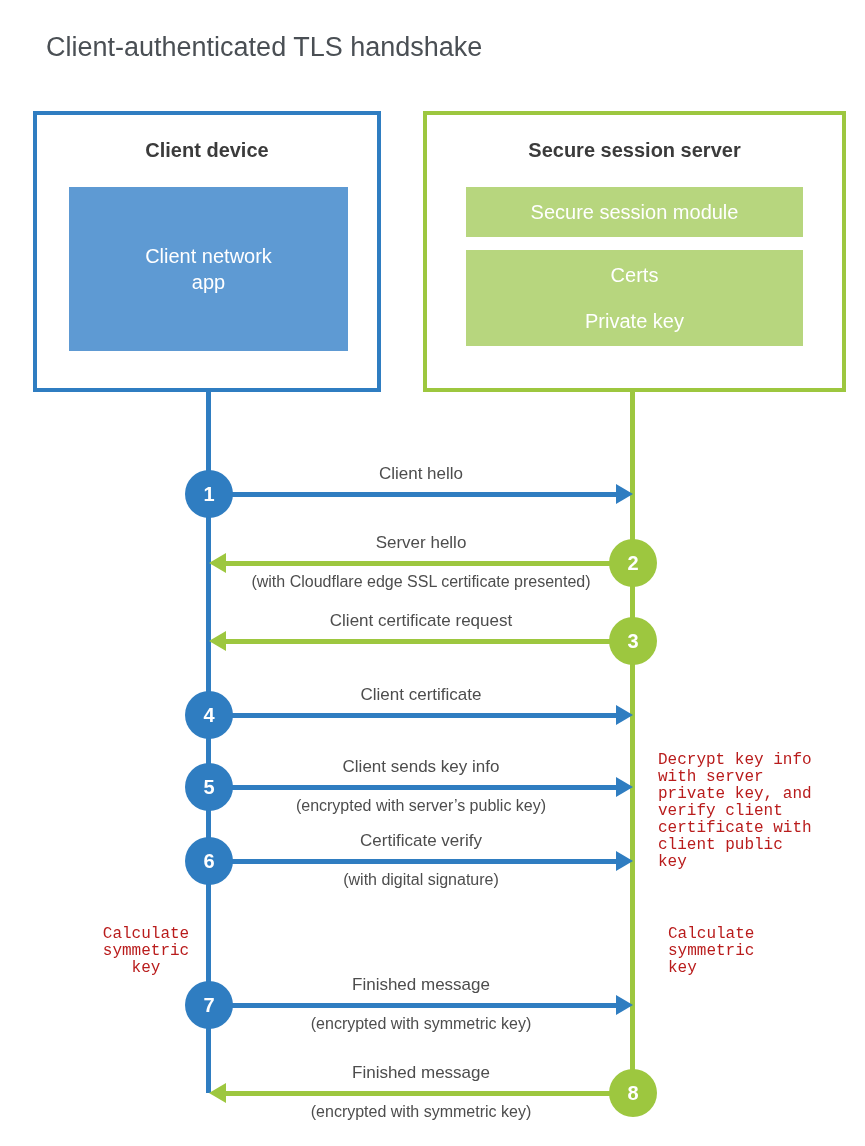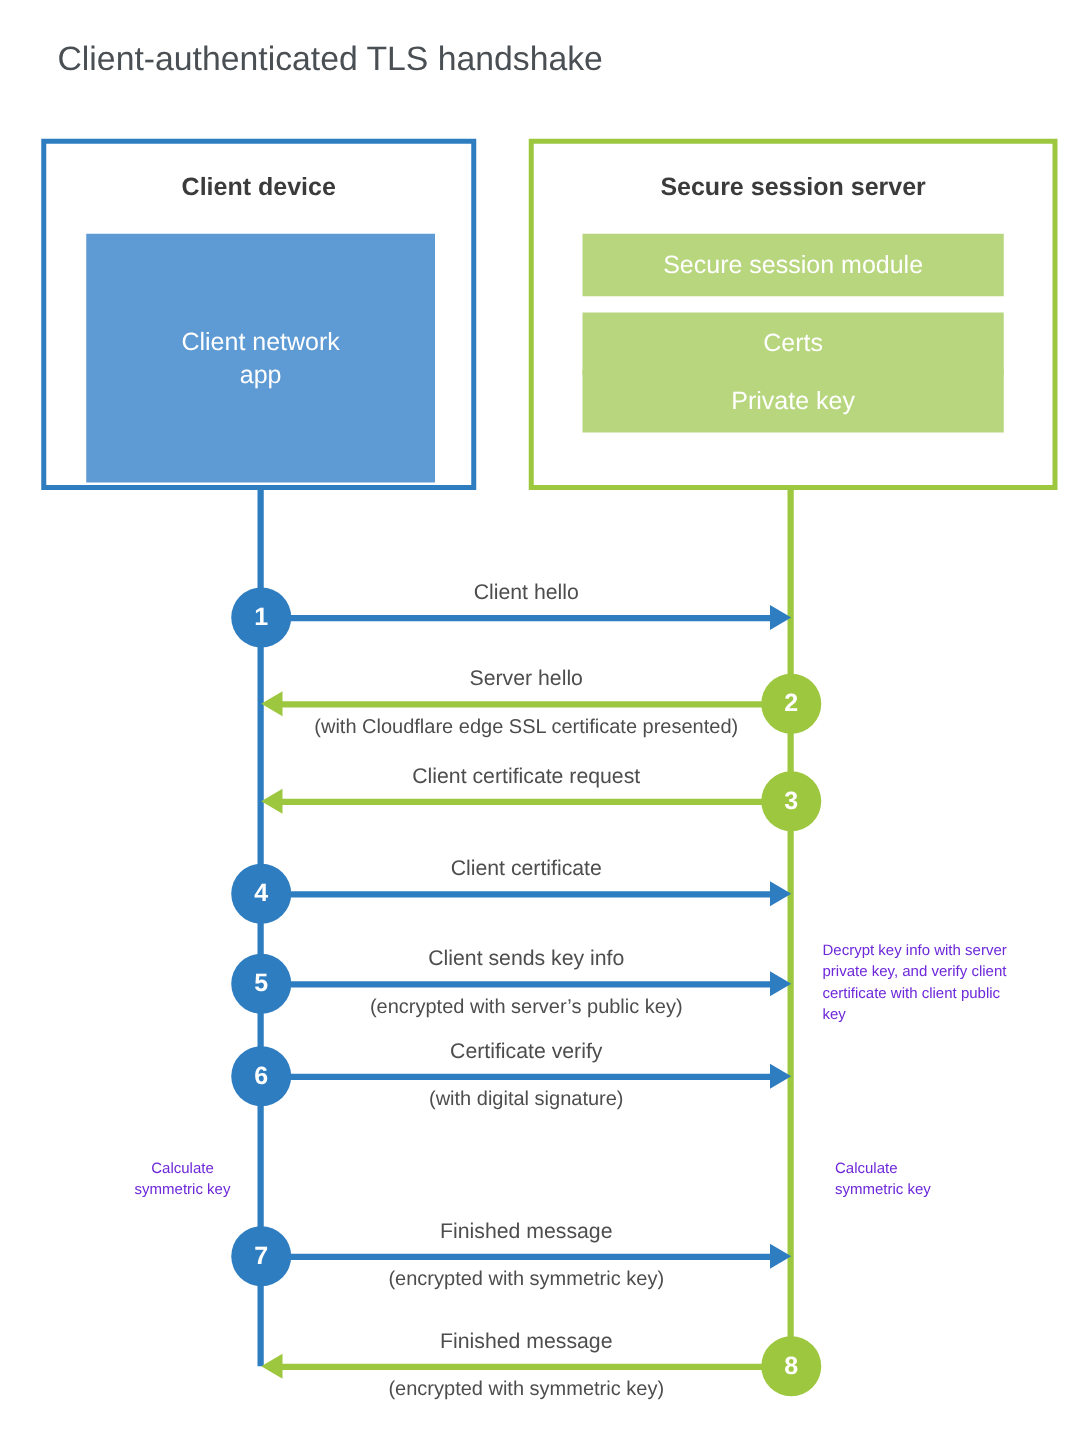--- a/index.html
+++ b/index.html
@@ -11,21 +11,21 @@
     position:absolute; left:30px; top:16px; margin:16px;
     font-size:27px; font-weight:300; color:#4A4F54;
   }
   .entity-box { position:absolute; top:111px; background:#fff; box-sizing:border-box; }
   .client-box { left:33px; width:348px; height:281px; border:4px solid var(--blue,#2F7DC1); }
   .server-box { left:423px; width:423px; height:281px; border:4px solid var(--green,#9DC73F); }
   .box-title {
     margin-top:24px; text-align:center; font-size:20px; font-weight:bold; color:#3B3B3B;
   }
   .client-app {
-    position:absolute; left:69px; top:187px; width:279px; height:199px;
+    position:absolute; left:69px; top:187px; width:279px; height:164px;
     background:var(--blue_fill,#5E9AD3); color:#fff; font-size:20px;
     display:flex; align-items:center; justify-content:center; text-align:center;
   }
   .client-app span { display:inline-block; width:160px; line-height:1.3; }
   .server-module {
     position:absolute; left:466px; width:337px; height:50px;
     background:var(--green_fill,#B7D67E); color:#fff; font-size:20px;
     display:flex; align-items:center; justify-content:center;
   }
   .sm1 { top:187px; } .sm2 { top:250px; } .sm3 { top:296px; }
@@ -58,21 +58,21 @@
   .badge {
     position:absolute; width:48px; height:48px; border-radius:50%;
     color:#fff; font-size:20px; font-weight:bold; z-index:2;
     display:flex; align-items:center; justify-content:center;
   }
   .badge.client { left:185px; background:var(--blue,#2F7DC1); }
   .badge.server { left:609px; background:var(--green,#9DC73F); }
   .b1 { top:470px; } .b2 { top:539px; } .b3 { top:617px; } .b4 { top:691px; }
   .b5 { top:763px; } .b6 { top:837px; } .b7 { top:981px; } .b8 { top:1069px; }
 
-  .note { position:absolute; font-size:12px; color:#6d28d9; line-height:17px; }
+  .note { position:absolute; font-size:16px; color:#b91c1c; line-height:17px;font-family:Liberation Mono, monospace; }
   .calc-left  { left:96px;  top:926px; width:100px; text-align:center; }
   .calc-right { left:668px; top:926px; width:100px; text-align:left; }
   .decrypt-note { left:658px; top:752px; width:160px; text-align:left; }
 </style>
 </head>
 <body>
 
 <div class="canvas">
 
   <h1 class="page-title">Client-authenticated TLS handshake</h1>

